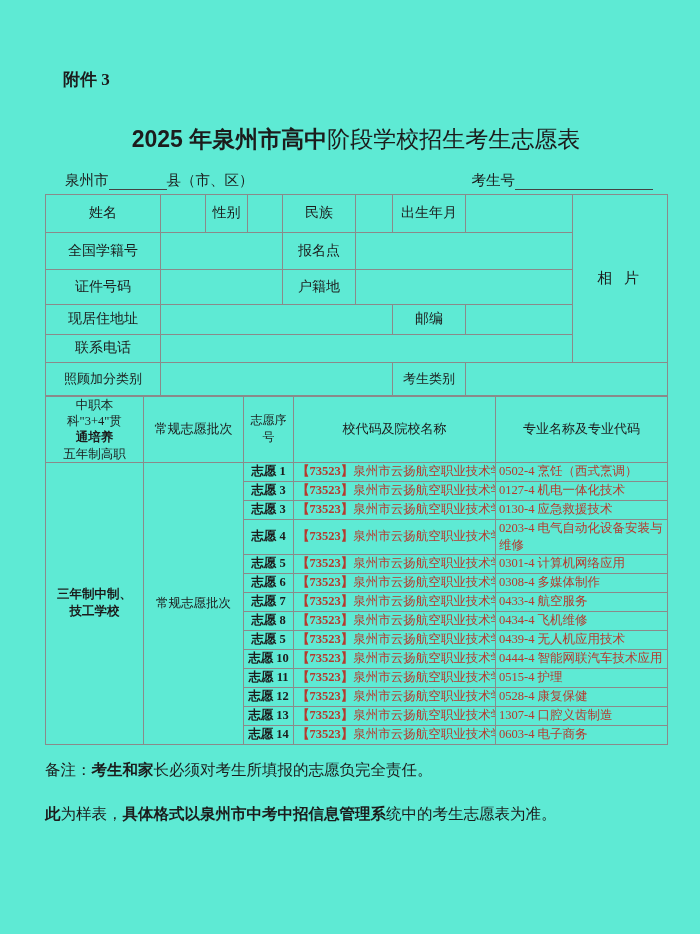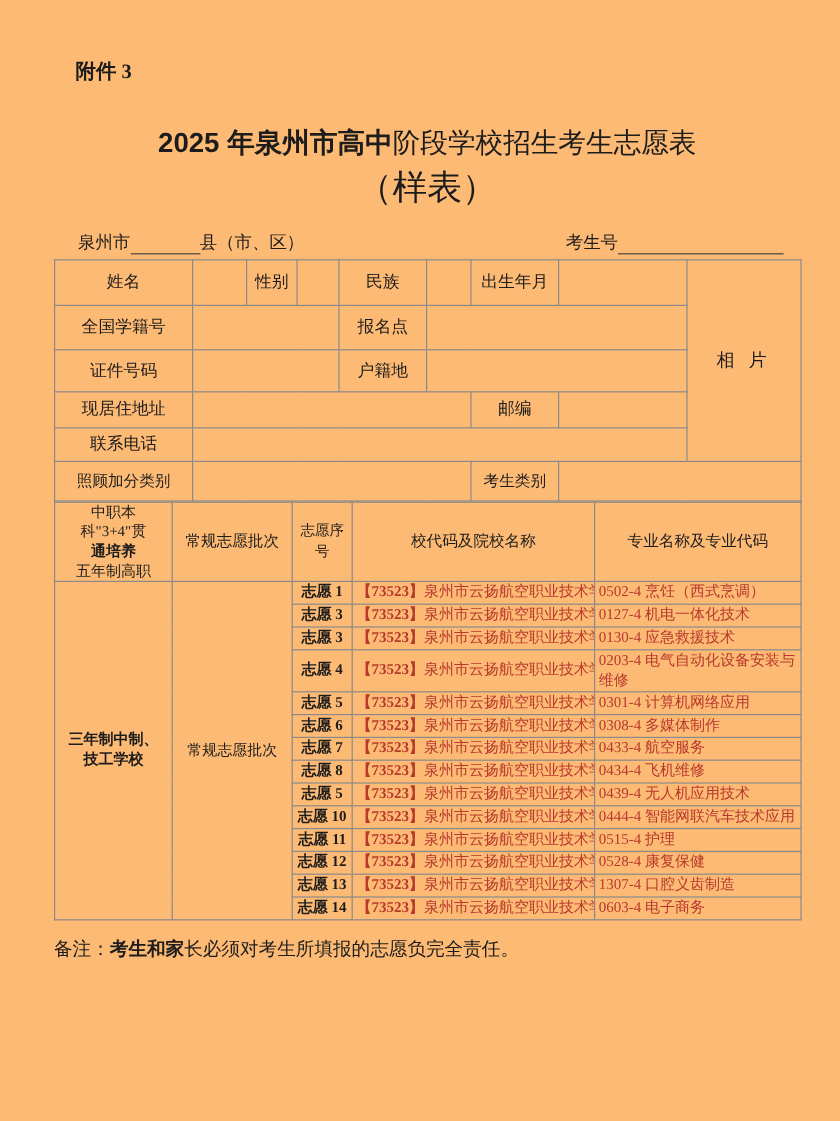--- a/index.html
+++ b/index.html
@@ -1,21 +1,21 @@
 <!DOCTYPE html>
 <html><head>
 <meta charset="utf-8">
 <style>
   html,body{margin:0;padding:0;background:#fff;}
   .sheet{
     position:relative;
     width:700px;height:934px;
     box-sizing:border-box;
-    padding:48px 33px 0 45px;
-    background:#fdba74;
+    padding:68px 33px 0 45px;
+    background:#5eead4;
     color:#1c1c1c;
     font-family:"Liberation Serif", serif;
     overflow:hidden;
   }
   .attachment{font-size:17px;font-weight:bold;margin-left:18px;}
   .title{margin-top:34px;text-align:center;font-size:23px;line-height:1.25;}
   .title .b{font-weight:bold;font-family:"Liberation Sans",sans-serif;}
   .subtitle{text-align:center;font-size:29px;margin-top:2px;}
   .meta{display:flex;justify-content:space-between;align-items:flex-end;
         margin-top:16px;font-size:14.5px;}
@@ -47,21 +47,20 @@
   .note2{margin-top:22px;}
 </style>
 </head>
 <body>
 
 <div class="sheet">
 
   <div class="attachment">附件 3</div>
 
   <div class="title"><span class="b">2025 年泉州市高中</span><span>阶段学校招生考生志愿表</span></div>
-  <div class="subtitle">（样表）</div>
 
   <div class="meta">
     <div class="meta-left"><span>泉州市</span><span class="uline ul-county"></span><span>县（市、区）</span></div>
     <div class="meta-right"><span>考生号</span><span class="uline ul-cand"></span></div>
   </div>
 
   <div class="tablewrap">
 
     <table class="it">
       <colgroup>
@@ -215,14 +214,15 @@
             <td class="seq">志愿 14</td>
             <td class="red school-cell"><b>【73523】</b>泉州市云扬航空职业技术学校</td>
             <td class="red">0603-4 电子商务</td>
           </tr>
         </tbody>
     </table>
   </div>
 
   <p class="note"><span>备注：</span><span class="b">考生和家</span><span>长必须对考生所填报的志愿负完全责任。</span></p>
 
+  <p class="note note2"><span class="b">此</span><span>为样表，</span><span class="b">具体格式以泉州市中考中招信息管理系</span><span>统中的考生志愿表为准。</span></p>
 
 </div>
 
 </body></html>

